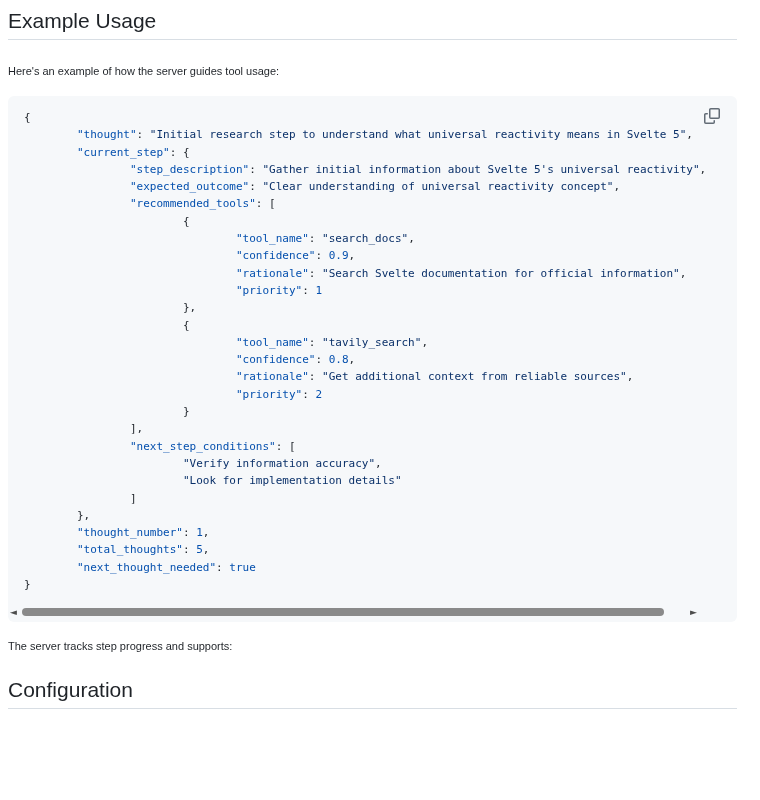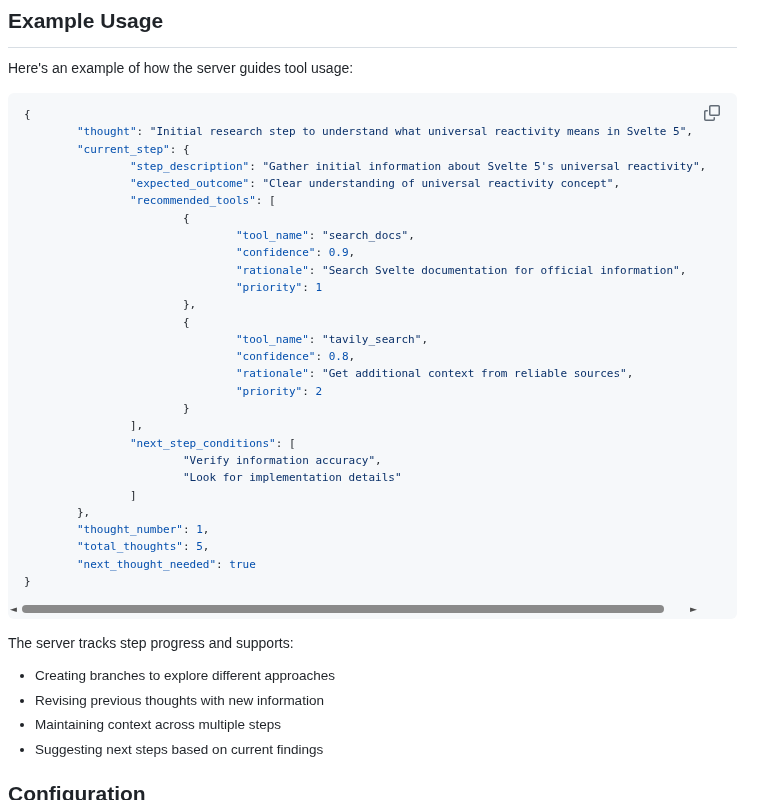--- a/index.html
+++ b/index.html
@@ -13,26 +13,26 @@
     --text:#1f2328;
   }
   *{box-sizing:border-box;}
   html,body{margin:0;padding:0;}
   body{
     width:760px;height:800px;overflow:hidden;background:#ffffff;
     font-family:"Liberation Sans",sans-serif;color:var(--text);
   }
   .content{padding:8px 23px 0 8px;}
   h2.md-h2{
-    font-size:21px;font-weight:700;margin:0;line-height:26px;
-    padding-bottom:13px;border-bottom:1px solid var(--heading-border);
+    font-size:21px;font-weight:400;margin:0;line-height:26px;
+    padding-bottom:5px;border-bottom:1px solid var(--heading-border);
     color:var(--text);letter-spacing:0;
   }
   h2.md-h2.no-gap{margin-top:22px;}
-  p.md-p{font-size:14px;line-height:17px;margin:12px 0 0 0;color:var(--text);}
+  p.md-p{font-size:11px;line-height:17px;margin:23px 0 0 0;color:var(--text);}
   .code-wrap{
     position:relative;margin-top:16px;background:var(--code-background);
     border-radius:6px;padding:13px 16px 5px 16px;
   }
   .code-pre{
     margin:0;font-family:"DejaVu Sans Mono",monospace;font-size:11px;
     line-height:17.3px;white-space:pre;tab-size:8;-moz-tab-size:8;
     overflow:hidden;color:var(--punctuation);
   }
   .code-line{white-space:pre;height:17.3px;}
@@ -85,22 +85,16 @@
       <span class="sb-arrow">◄</span>
       <div class="sb-track">
         <div class="sb-thumb"></div>
       </div>
       <span class="sb-arrow">►</span>
     </div>
   </div>
 
   <p class="md-p" style="margin-top:16px;">The server tracks step progress and supports:</p>
 
-  <ul class="md-ul">
-    <li>Creating branches to explore different approaches</li>
-    <li>Revising previous thoughts with new information</li>
-    <li>Maintaining context across multiple steps</li>
-    <li>Suggesting next steps based on current findings</li>
-  </ul>
 
   <h2 class="md-h2 no-gap">Configuration</h2>
 
 </div>
 
 </body></html>

